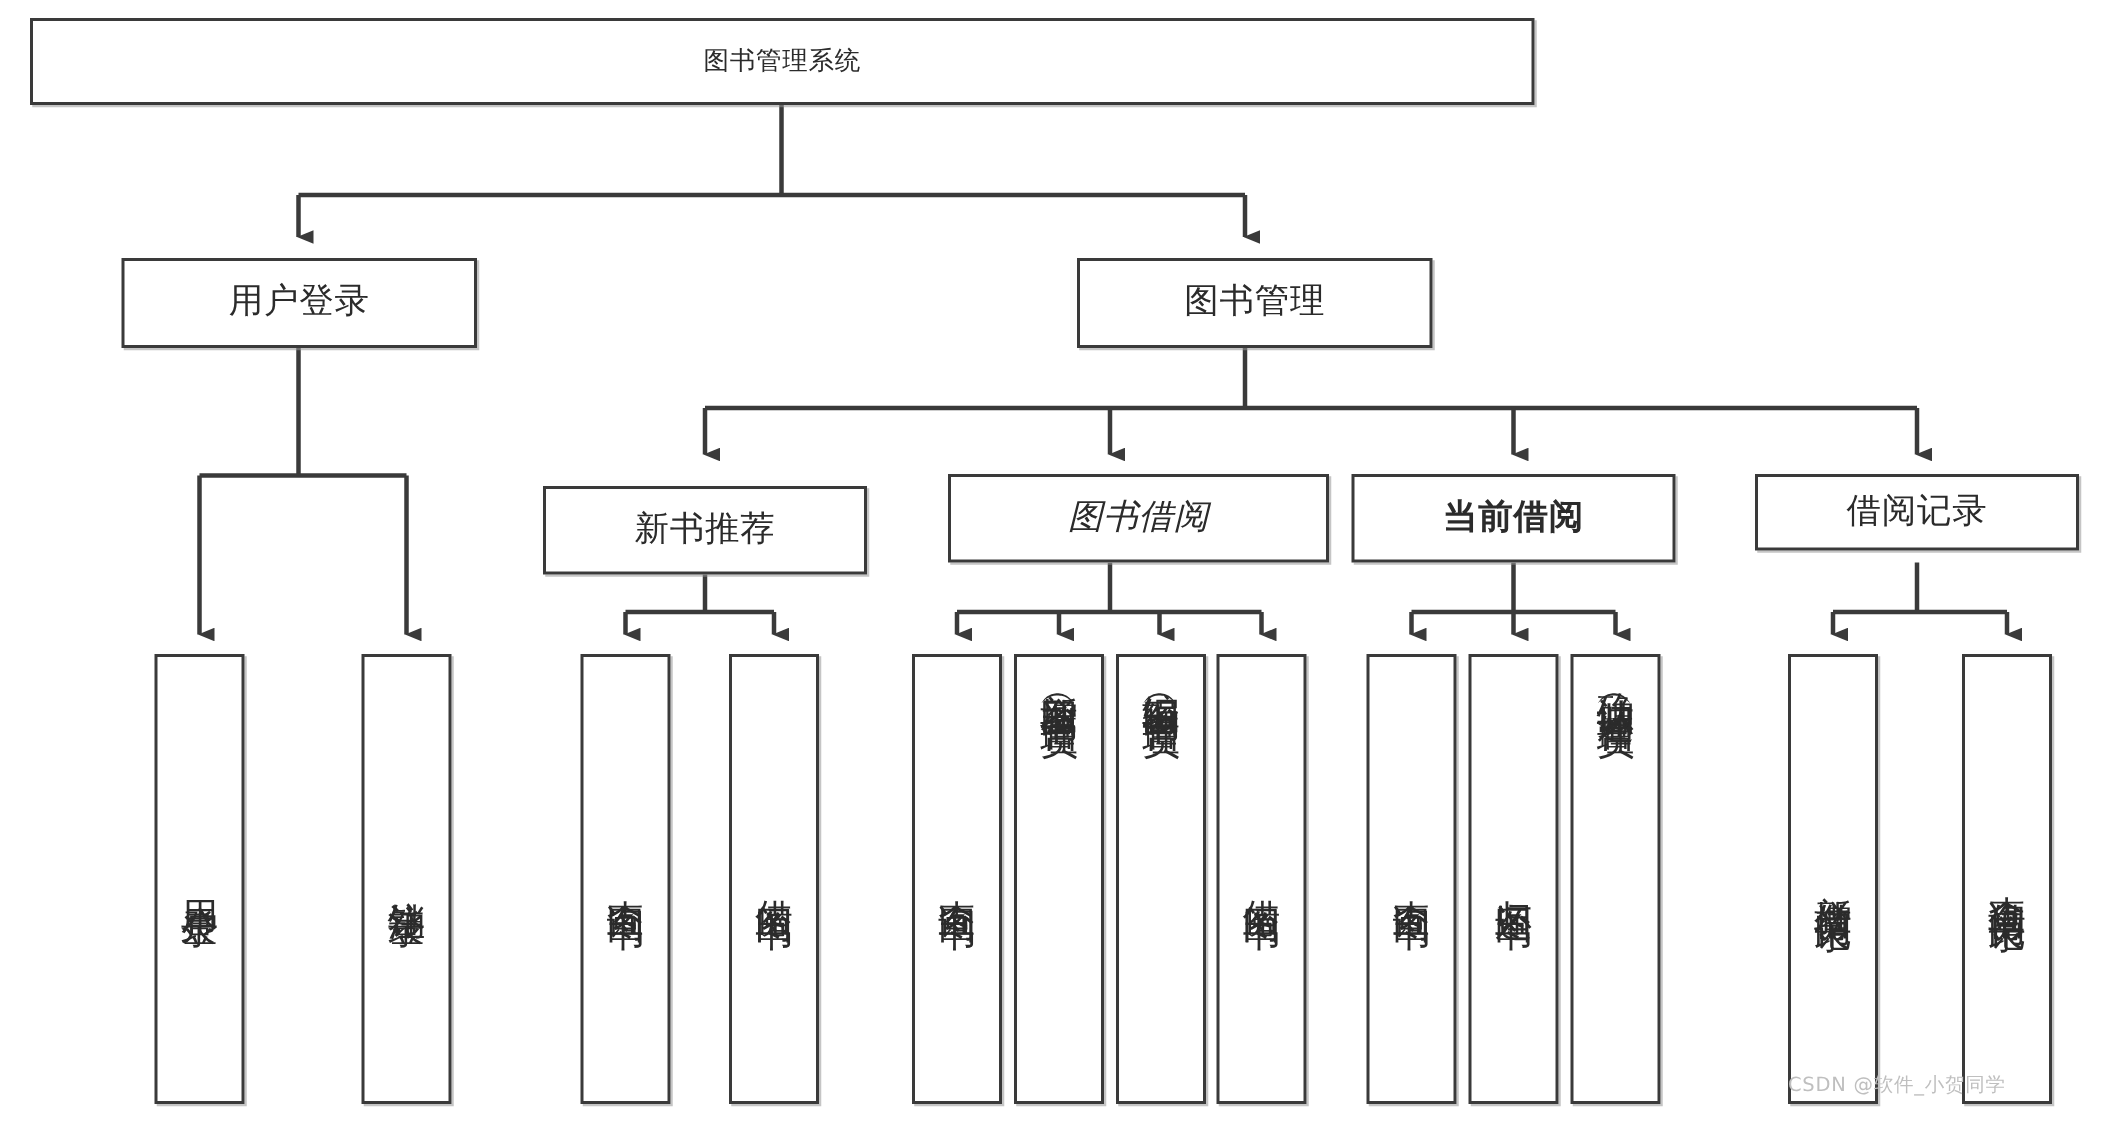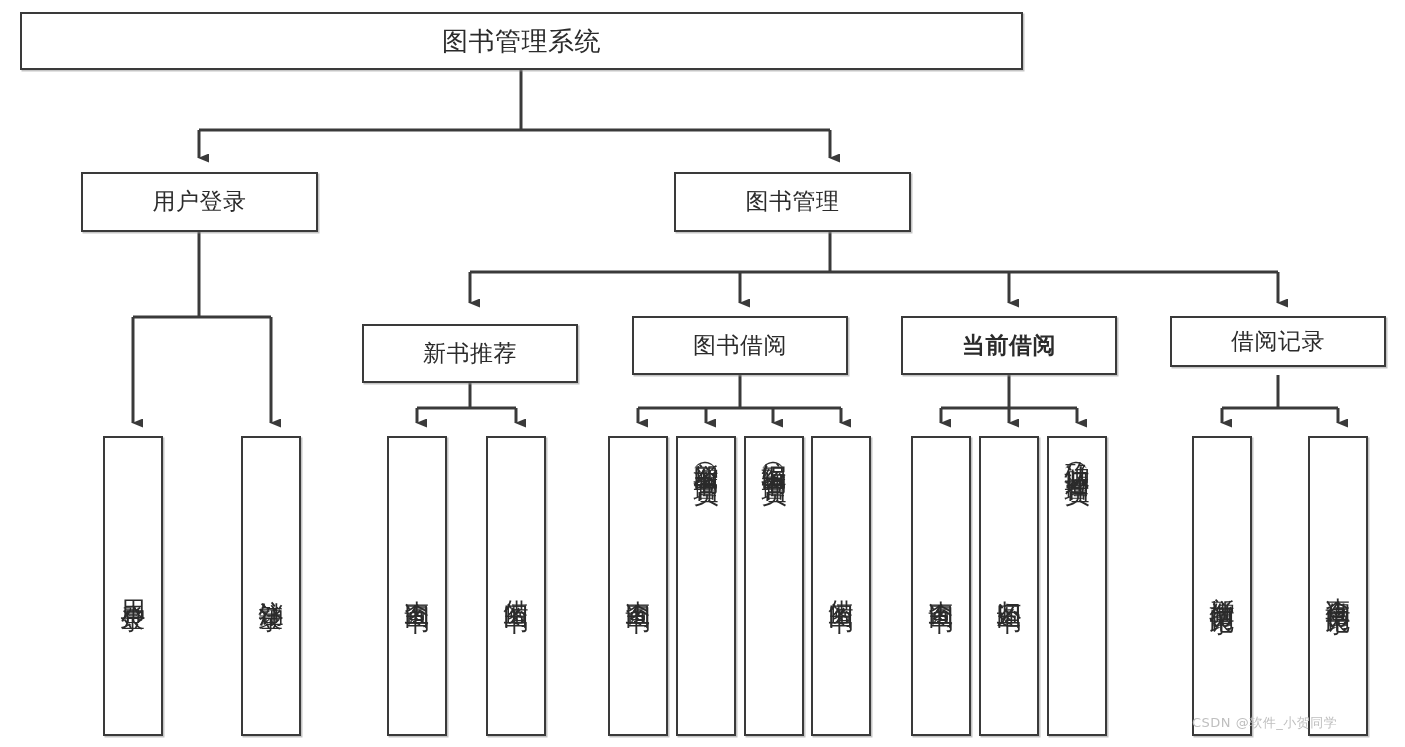--- a/index.html
+++ b/index.html
@@ -40,21 +40,21 @@
     color: #2b2b2b;
     text-align: center;
     line-height: 1.18;
     white-space: nowrap;
     letter-spacing: 0.5px;
   }
   .node-box.horizontal .node-label {
     font-size: 23px;
   }
   .node-box.root .node-label {
-    font-size: 26px;
+    font-size: 17px;
   }
   .node-box.vertical {
     align-items: flex-start;
     justify-content: center;
     padding-top: 4px;
   }
   .node-box.vertical .node-label {
     writing-mode: vertical-rl;
     text-orientation: upright;
     font-size: 25px;
@@ -130,28 +130,28 @@
     </g>
   </svg>
 
   <div class="node-box root" style="left:20px; top:12px; width:1003px; height:58px;">
     <span class="node-label">图书管理系统</span>
   </div>
 
   <div class="node-box horizontal" style="left:81px; top:172px; width:237px; height:60px;">
     <span class="node-label">用户登录</span>
   </div>
-  <div class="node-box horizontal" style="left:674px; top:172px; width:237px; height:60px;">
+  <div class="node-box horizontal" style="left:718px; top:172px; width:237px; height:60px;">
     <span class="node-label">图书管理</span>
   </div>
 
   <div class="node-box horizontal" style="left:362px; top:324px; width:216px; height:59px;">
     <span class="node-label">新书推荐</span>
   </div>
-  <div class="node-box horizontal" style="left:632px; top:316px; width:216px; height:59px;">
+  <div class="node-box horizontal" style="left:632px; top:316px; width:254px; height:59px;font-style:italic;">
     <span class="node-label">图书借阅</span>
   </div>
   <div class="node-box horizontal" style="left:901px; top:316px; width:216px; height:59px;font-weight:bold;">
     <span class="node-label">当前借阅</span>
   </div>
   <div class="node-box horizontal" style="left:1170px; top:316px; width:216px; height:51px;">
     <span class="node-label">借阅记录</span>
   </div>
 
   <div class="node-box vertical centered" style="left:103px; top:436px; width:60px; height:300px;">

